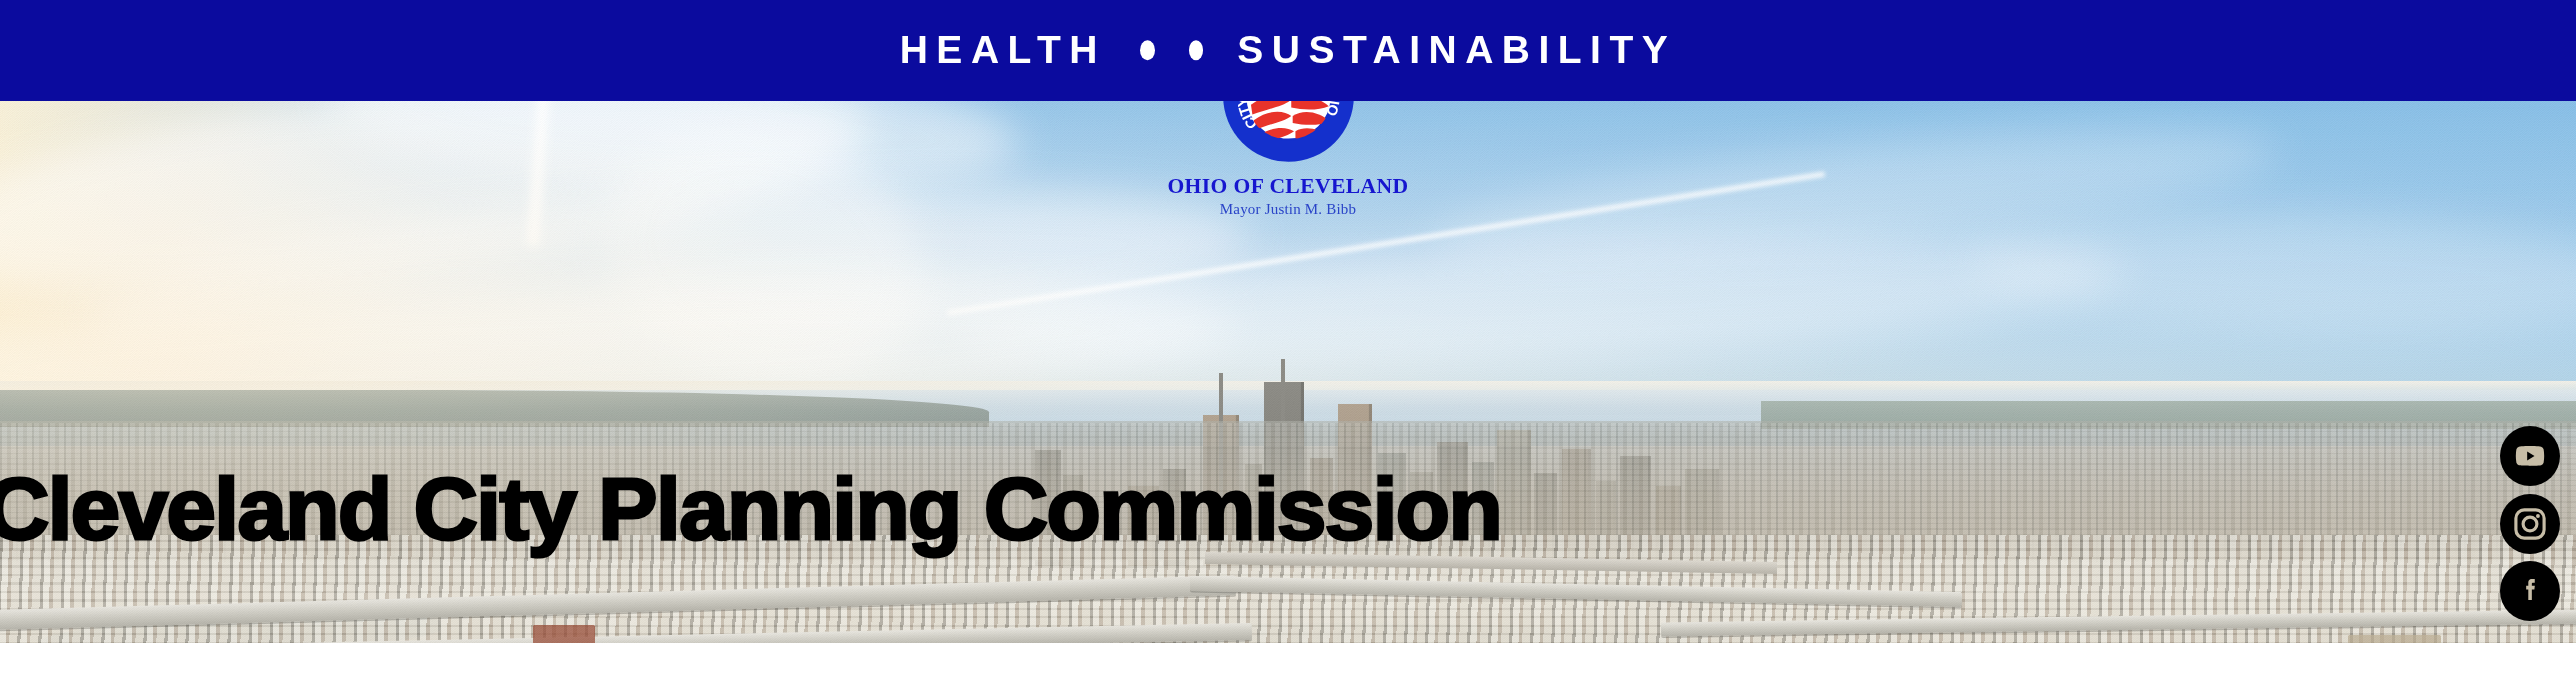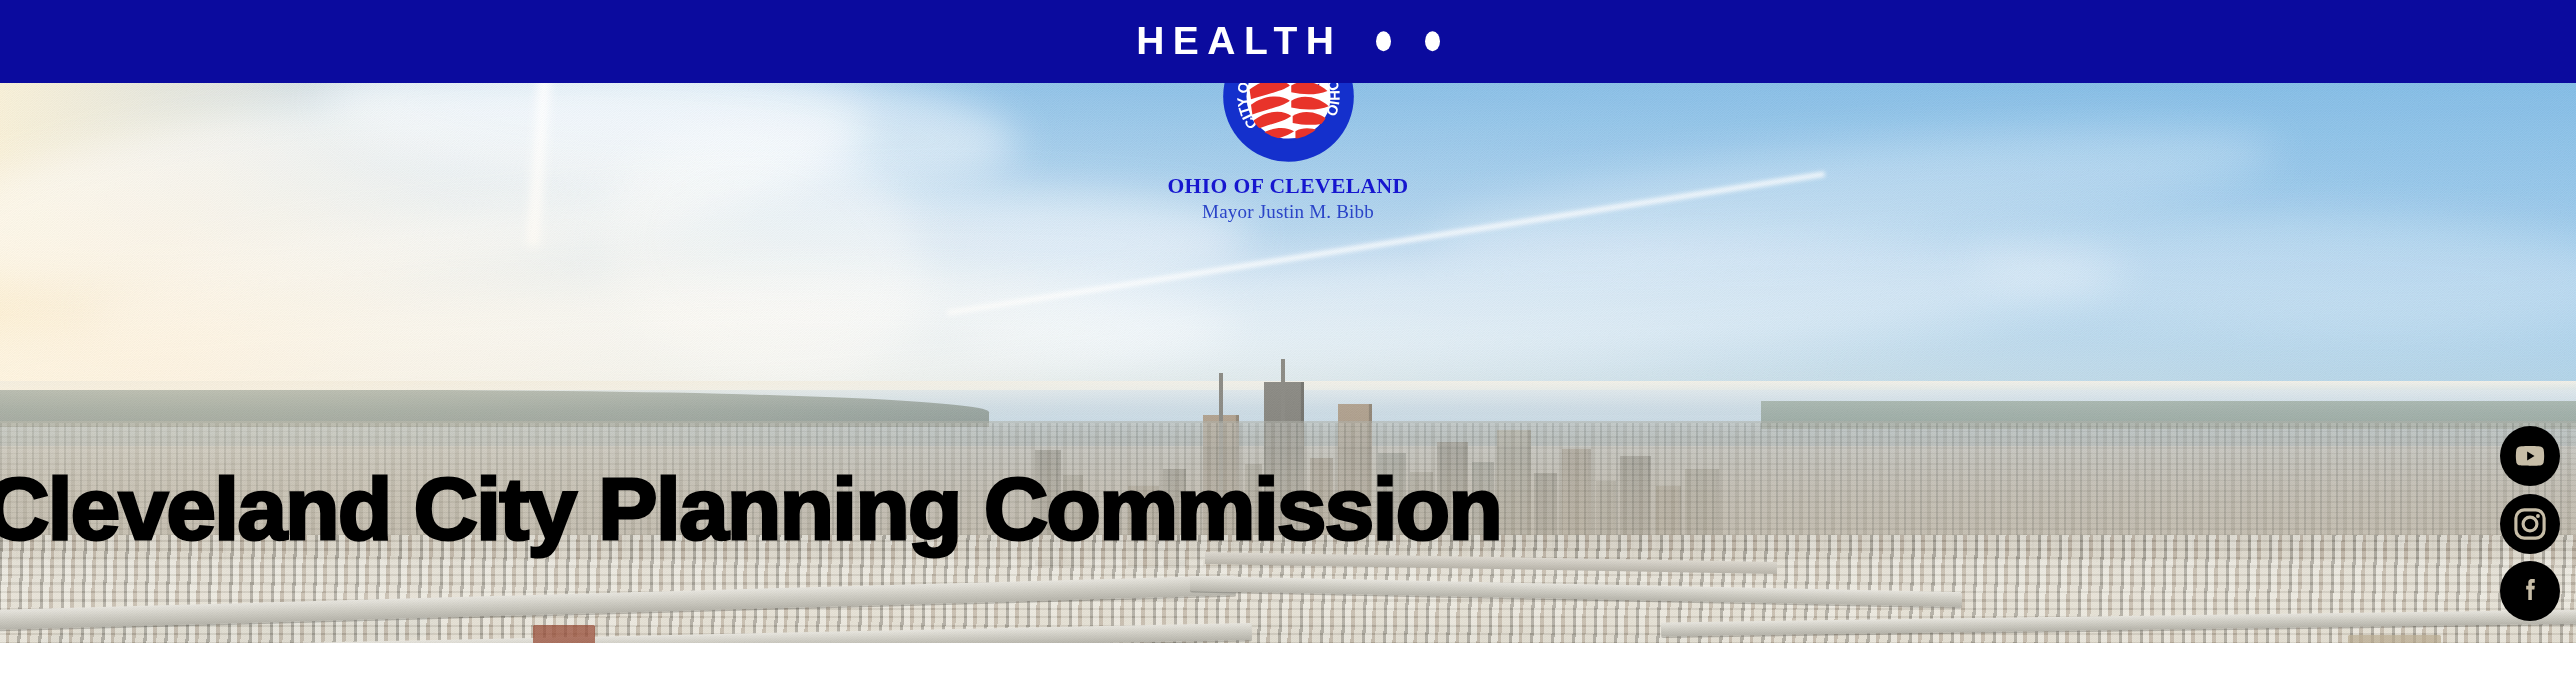--- a/index.html
+++ b/index.html
@@ -9,21 +9,21 @@
     position:relative;
     width:2576px;
     height:682px;
     background:#ffffff;
     overflow:hidden;
   }
 
   
   .tagline-bar{
     position:absolute; left:0; top:0;
-    width:2576px; height:83px;
+    width:2576px; height:101px;
     background:#0b0b9e;
     display:flex; align-items:center; justify-content:center;
     z-index:40;
   }
   .tagline-inner{
     display:flex; align-items:center; justify-content:center;
     gap:34px;
     transform:translateY(-0.8px);
   }
   .tagline-word{
@@ -263,21 +263,21 @@
     font-size:21.6px;
     letter-spacing:0.4px;
     color:#1616cf;
     line-height:1.05;
     text-align:center;
   }
   .seal-sub{
     margin-top:3.1px;
     font-family:"Liberation Serif","DejaVu Serif",serif;
     font-weight:400;
-    font-size:19px;
+    font-size:15px;
     color:#2a44c8;
     letter-spacing:0.2px;
     text-align:left;
   }
 
   
   .title-wrap{
     position:absolute; left:0; top:465px; width:2576px;
     text-align:left;
     z-index:32;
@@ -321,20 +321,21 @@
 </head>
 <body>
 
 <div id="page">
 
   <div class="tagline-bar">
     <div class="tagline-inner">
       <span class="tagline-word">HEALTH</span>
       <span class="tagline-dot"></span>
       <span class="tagline-dot"></span>
+      <span class="tagline-word">SUSTAINABILITY</span>
     </div>
   </div>
 
   <div class="hero">
 
     <div class="sky"></div>
     <div class="cloud c1"></div>
     <div class="cloud c2"></div>
     <div class="cloud c3"></div>
     <div class="cloud c4"></div>

